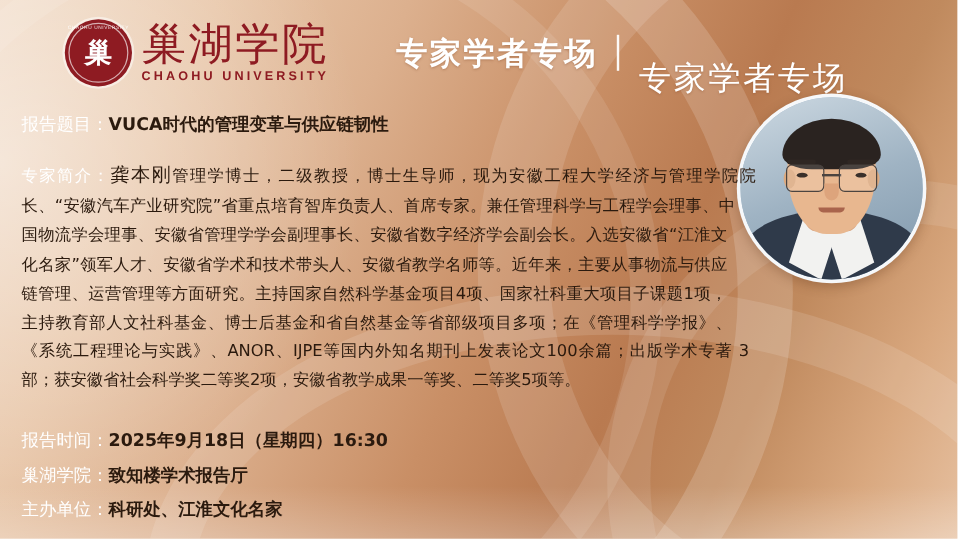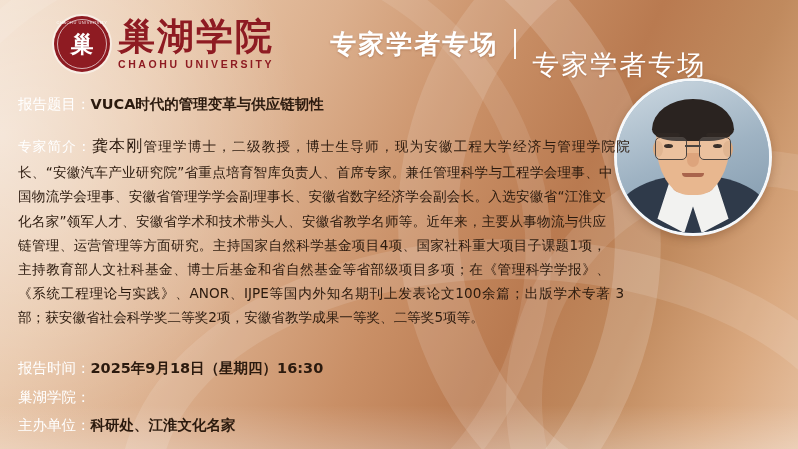--- a/index.html
+++ b/index.html
@@ -119,21 +119,21 @@
     color: rgba(255,255,255,0.85);
     letter-spacing: 0.5px;
   }
   .logo-text {
     margin-left: 8px;
     line-height: 1;
   }
   .logo-cn {
     font-family: "DejaVu Serif", "Liberation Serif", serif;
     font-size: 37px;
-    font-weight: bold;
+    font-weight: normal;
     color: #8e1b22;
     letter-spacing: 2px;
     display: block;
   }
   .logo-en {
     font-family: "Liberation Sans", sans-serif;
     font-size: 10.5px;
     font-weight: bold;
     color: #8e1b22;
     letter-spacing: 2.6px;
@@ -450,19 +450,20 @@
     </div>
   </div>
 
   <div class="footer">
     <div class="row">
       <span class="label">报告时间：</span>
       <span class="value-dark">2025年9月18日（星期四）16:30</span>
     </div>
     <div class="row">
       <span class="label">巢湖学院：</span>
+      <span class="value-dark">致知楼学术报告厅</span>
     </div>
     <div class="row">
       <span class="label">主办单位：</span>
       <span class="value-dark">科研处、江淮文化名家</span>
     </div>
   </div>
 </div>
 
 </body></html>

